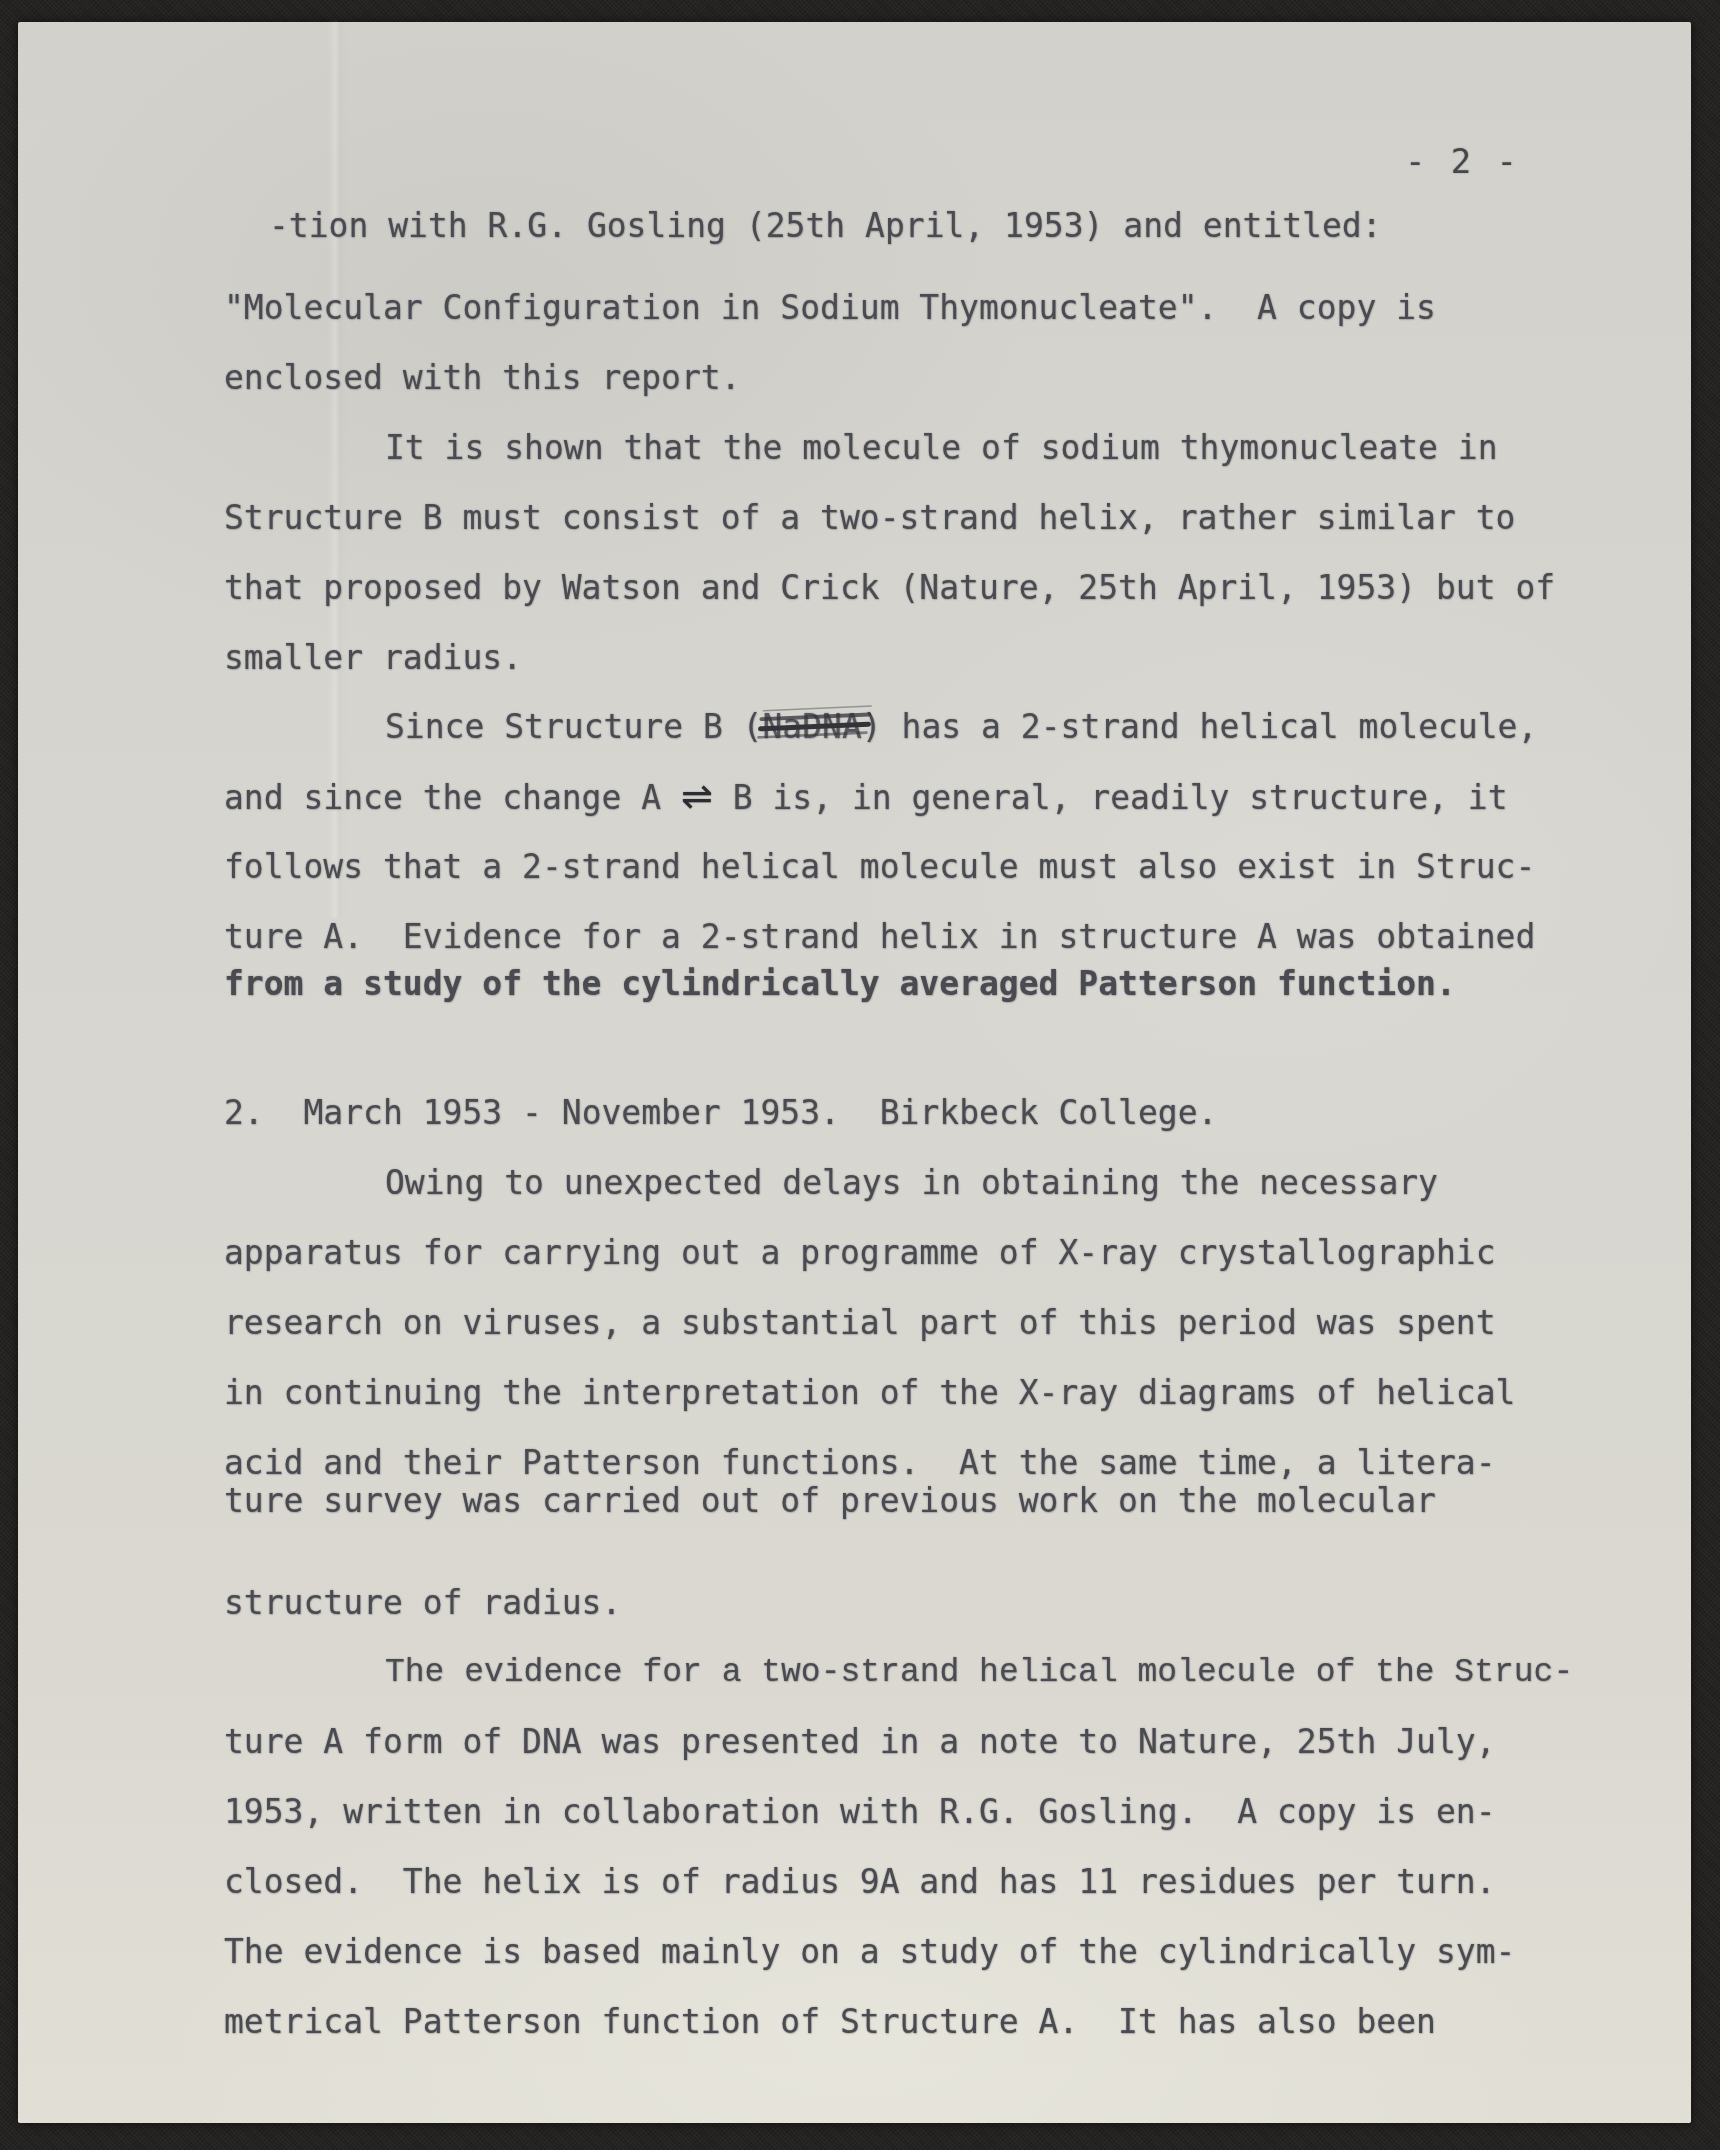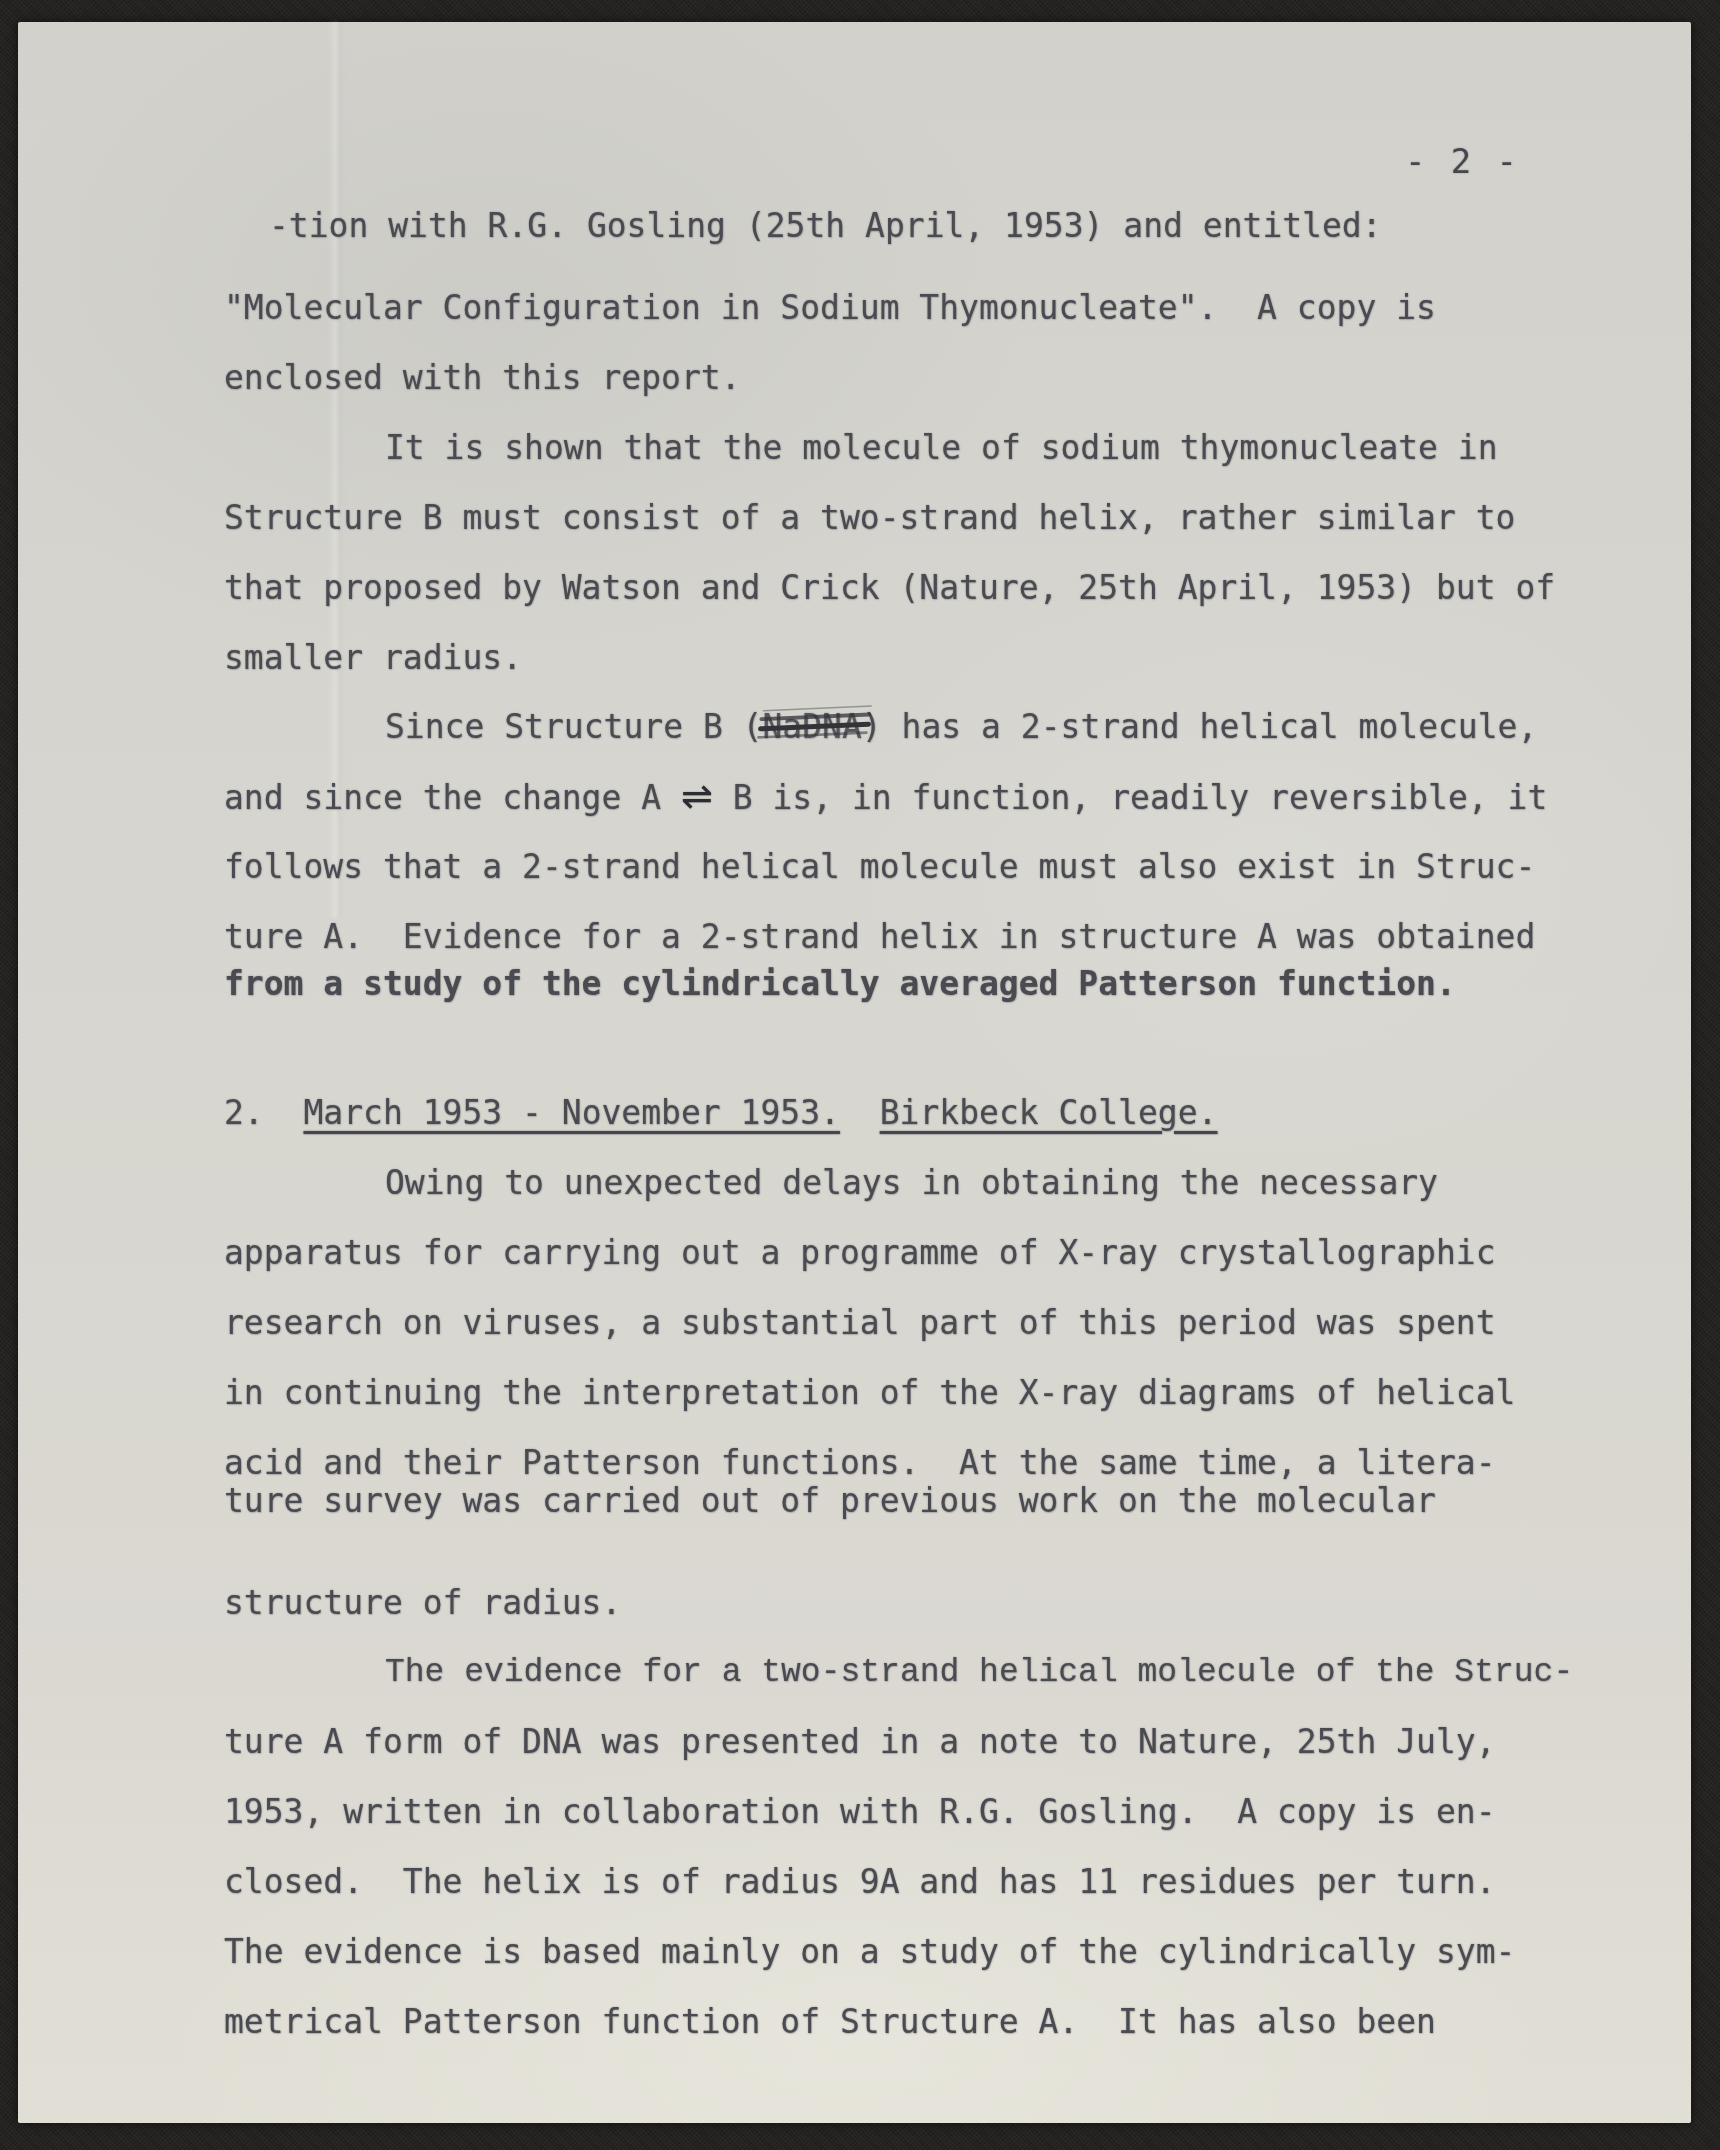--- a/index.html
+++ b/index.html
@@ -73,21 +73,20 @@
     white-space: pre;
     font-family: "DejaVu Sans Mono", monospace;
     font-size: 33px;
     line-height: 37px;
     color: #4a4a51;
     text-shadow: 0 0 1.8px rgba(78,78,88,0.48), 0.6px 0.6px 1.2px rgba(90,90,100,0.25);
   }
   .line.indent { left: 367px; }
 
   .underline {
-    text-decoration: underline;
     text-decoration-thickness: 3px;
     text-underline-offset: 6.6px;
     text-decoration-color: #45454c;
   }
 
   
   .strike {
     position: relative;
     color: #55555c;
   }
@@ -124,21 +123,21 @@
     <div class="pagenum">- 2 -</div>
     <div id="doc-lines">
         <div class="line" style="top: 185px; margin-left: 45px;">-tion with R.G. Gosling (25th April, 1953) and entitled:</div>
         <div class="line" style="top: 267px;">"Molecular Configuration in Sodium Thymonucleate".  A copy is</div>
         <div class="line" style="top: 337px;">enclosed with this report.</div>
         <div class="line indent" style="top: 407px;">It is shown that the molecule of sodium thymonucleate in</div>
         <div class="line" style="top: 477px;">Structure B must consist of a two-strand helix, rather similar to</div>
         <div class="line" style="top: 547px;">that proposed by Watson and Crick (Nature, 25th April, 1953) but of</div>
         <div class="line" style="top: 617px;">smaller radius.</div>
         <div class="line indent" style="top: 686px;"><span>Since Structure B (</span><span class="strike">NaDNA</span><span>) has a 2-strand helical molecule,</span></div>
-        <div class="line" style="top: 756px;"><span>and since the change A </span><span class="hand">⇌</span><span> B is, in function, readily reversible, it</span></div>
+        <div class="line" style="top: 756px;"><span>and since the change A </span><span class="hand">⇌</span><span> B is, in general, readily structure, it</span></div>
         <div class="line" style="top: 826px;">follows that a 2-strand helical molecule must also exist in Struc-</div>
         <div class="line" style="top: 896px;">ture A.  Evidence for a 2-strand helix in structure A was obtained</div>
         <div class="line" style="top: 943px; font-weight: bold;">from a study of the cylindrically averaged Patterson function.</div>
         <div class="line" style="top: 1072px;"><span>2.  </span><span class="underline">March 1953 - November 1953.</span><span>  </span><span class="underline">Birkbeck College.</span></div>
         <div class="line indent" style="top: 1142px;">Owing to unexpected delays in obtaining the necessary</div>
         <div class="line" style="top: 1212px;">apparatus for carrying out a programme of X-ray crystallographic</div>
         <div class="line" style="top: 1282px;">research on viruses, a substantial part of this period was spent</div>
         <div class="line" style="top: 1352px;">in continuing the interpretation of the X-ray diagrams of helical</div>
         <div class="line" style="top: 1422px;">acid and their Patterson functions.  At the same time, a litera-</div>
         <div class="line" style="top: 1460px;">ture survey was carried out of previous work on the molecular</div>

